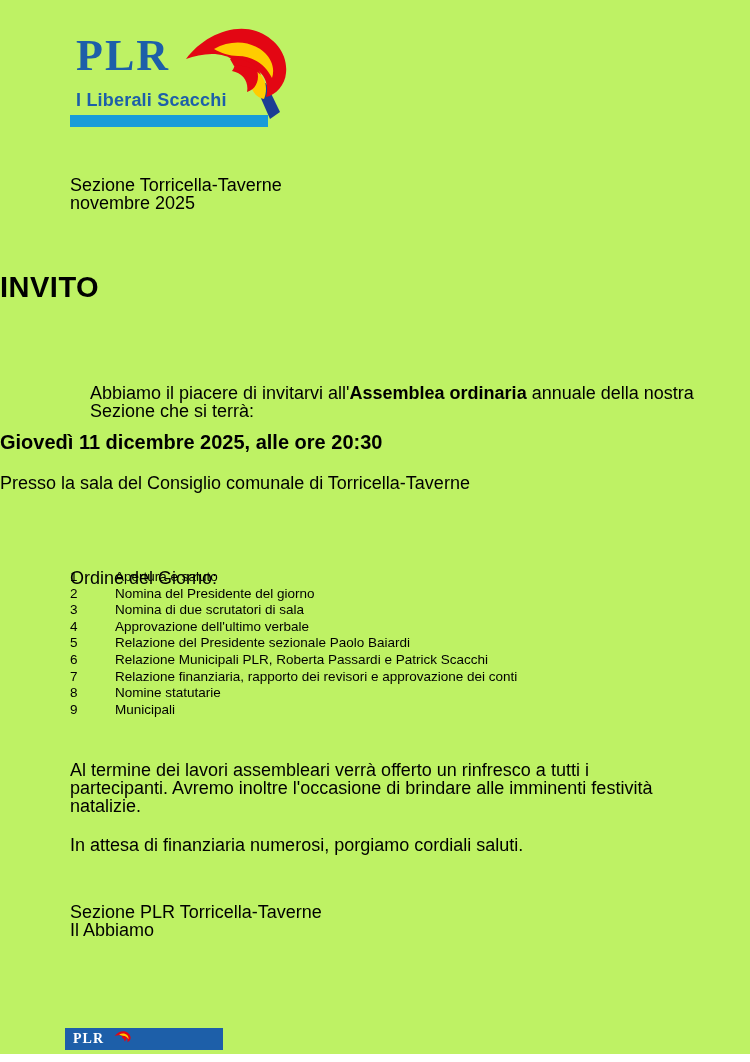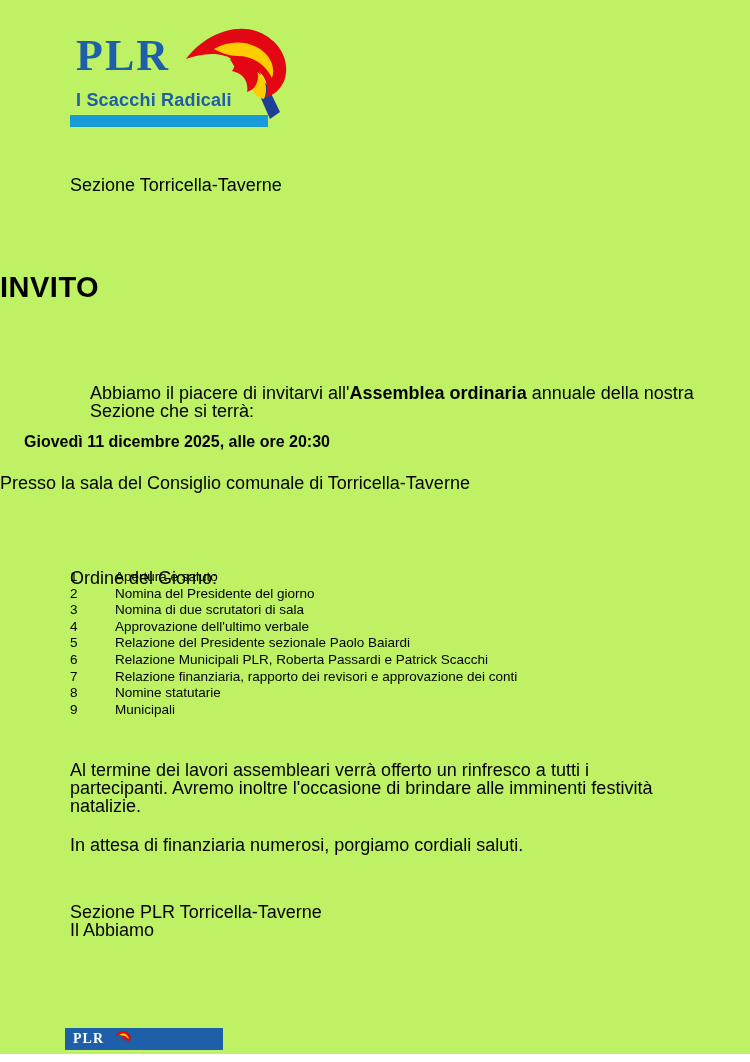--- a/index.html
+++ b/index.html
@@ -33,21 +33,21 @@
   }
   .logo-flame { position:absolute; left:118px; top:-1px; width:105px; height:100px; }
   
   .block { position:absolute; font-size:18px; line-height:18px; }
   .centered { left:0; width:750px; }
   .left-col { left:70px; width:612px; }
   .title-invito {
     font-weight:bold; font-size:29px; line-height:30px;
     letter-spacing:0.5px;
   }
-  .event-datetime { font-weight:bold; font-size:16px;padding-left:24px; }
+  .event-datetime { font-weight:bold; font-size:20px; }
   .agenda-list { position:absolute; left:70px; top:569px; width:612px; }
   .agenda-row { display:flex; font-size:13.5px; line-height:16.6px; }
   .agenda-num { width:45px; flex:0 0 45px; }
   .agenda-text { flex:1; }
   b { font-weight:bold; }
   
   .footer-logo {
     position:absolute; left:65px; top:1028px;
     width:158px; height:22px; background:#1d5fa9;
     display:flex; align-items:center; padding:0 8px;
@@ -72,26 +72,27 @@
 
         <path d="M66,48 C62,60 68,70 78,72 C82,62 80,52 72,45 Z" fill="#ffcc00"></path>
 
         <path d="M0,32 C16,10 46,-4 70,4 C90,11 102,28 100,46 C99,58 90,68 80,70 C83,60 80,49 71,43 C74,53 70,62 61,65 C63,55 57,46 46,44 C51,38 48,31 39,29 C26,25 12,28 0,32 Z" fill="#e30613"></path>
 
         <path d="M28,22 C46,12 66,14 79,26 C86,33 89,42 86,51 C80,38 67,29 52,29 C43,29 35,26 28,22 Z" fill="#ffcc00"></path>
 
         <path d="M44,32 C58,30 71,37 75,48 C68,41 57,38 48,39 Z" fill="#e30613"></path>
       </svg>
     </div>
-    <div class="logo-tagline">I Scacchi Radicali</div>
+    <div class="logo-tagline">I Liberali Scacchi</div>
     <div class="logo-bar"></div>
   </div>
 
   <div class="block left-col" style="top:176px;">
     <div>Sezione Torricella-Taverne</div>
+    <div>novembre 2025</div>
   </div>
 
   <div class="block centered title-invito" style="top:272px;">INVITO</div>
 
 
   <div class="block left-col" style="top:384px;margin-left:20px;">
     <span>Abbiamo il piacere di invitarvi all'</span><b>Assemblea ordinaria</b><span> annuale della nostra Sezione che si terrà:</span>
   </div>
 
   <div class="block centered event-datetime" style="top:433px;">Giovedì 11 dicembre 2025, alle ore 20:30</div>

